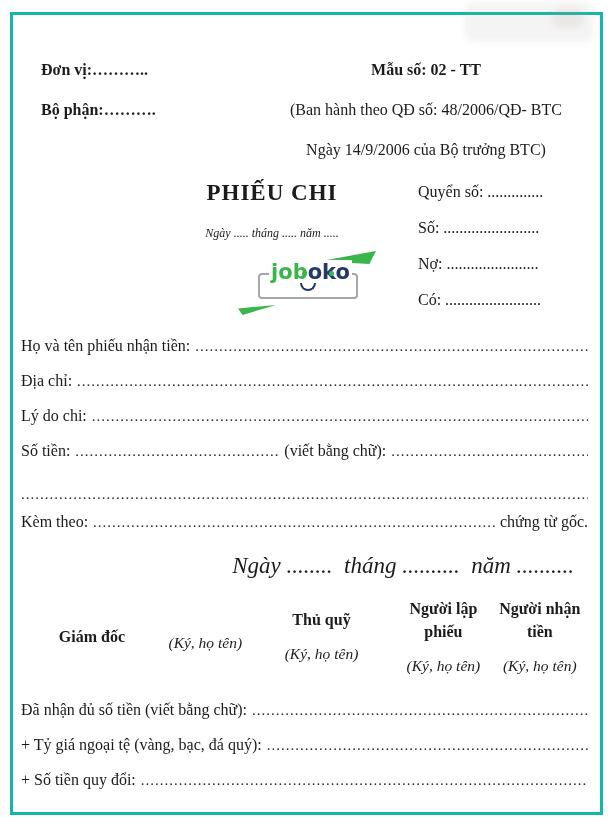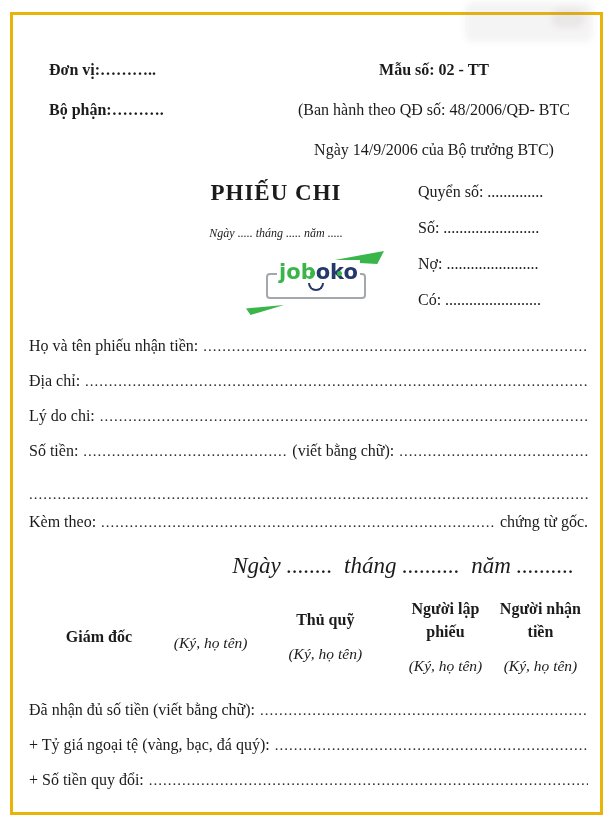--- a/index.html
+++ b/index.html
@@ -11,22 +11,22 @@
   .watermark{
     position:absolute;top:2px;right:20px;width:128px;height:40px;
     background:rgba(160,152,145,0.10);filter:blur(3px);border-radius:8px;z-index:3;
   }
   .watermark .wm2{
     position:absolute;top:6px;right:8px;width:34px;height:20px;
     background:rgba(150,140,135,0.12);border-radius:10px;
   }
   .form{
     box-sizing:border-box;position:absolute;left:10px;top:12px;
-    width:593px;height:803px;border:3px solid #eab308;background:#fff;
-    padding:44px 12px 0 16px;
+    width:593px;height:803px;border:3px solid #14b8a6;background:#fff;
+    padding:44px 12px 0 8px;
   }
   
   .hdr-row{display:flex;line-height:22px;margin-bottom:18px;font-size:16px;}
   .hdr-left{width:185px;padding-left:20px;font-weight:bold;flex:none;}
   .hdr-center{width:400px;text-align:center;flex:none;}
   .bold{font-weight:bold;}
   
   .title-area{display:flex;margin-top:4px;}
   .title-col{flex:1;margin-left:120px;text-align:center;}
   .doc-title{font-size:23px;font-weight:bold;letter-spacing:1px;line-height:28px;}

